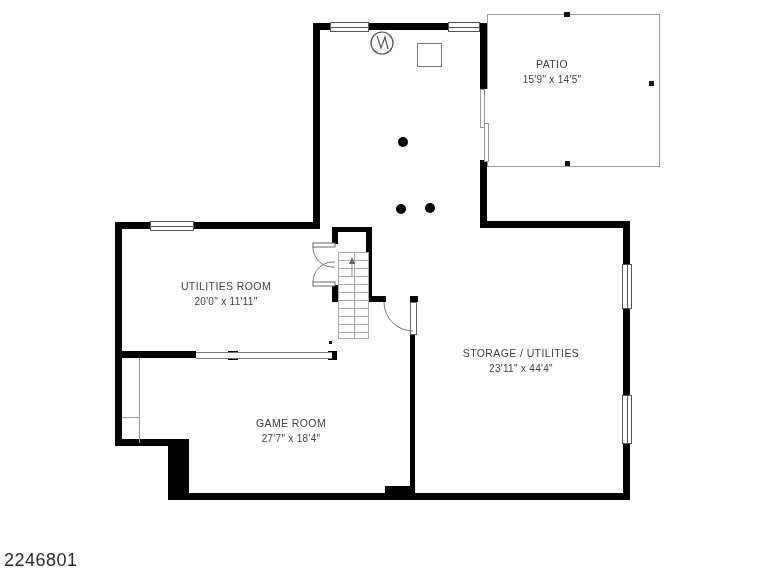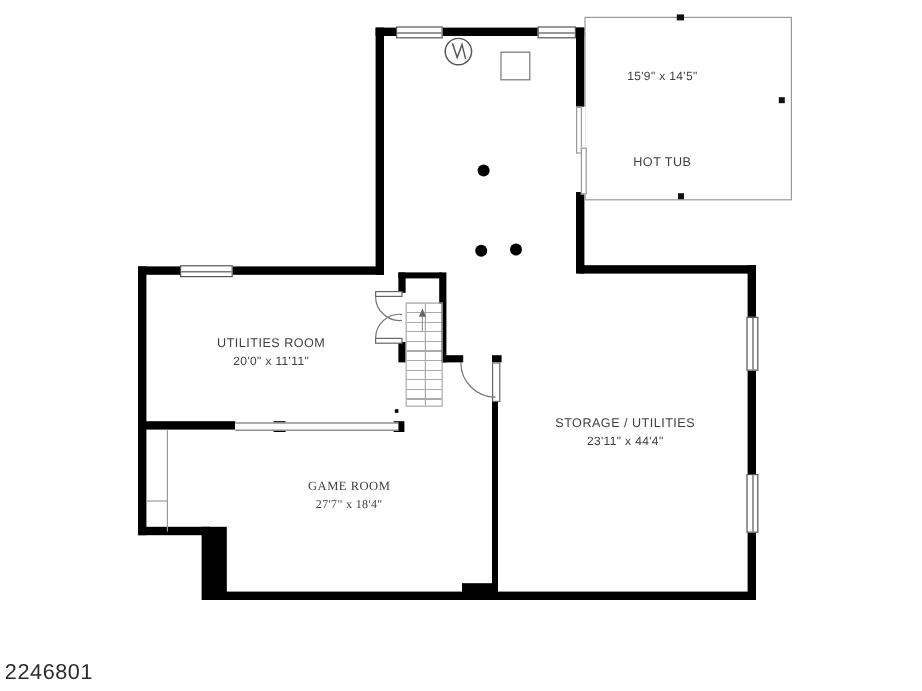--- a/index.html
+++ b/index.html
@@ -99,30 +99,28 @@
     <path d="M 313 247 A 20 20 0 0 0 335 267" fill="none" stroke="#777" stroke-width="1"></path>
     <path d="M 313 282 A 20 20 0 0 1 335 262" fill="none" stroke="#777" stroke-width="1"></path>
 
     <path d="M 384 302 A 29 29 0 0 0 413 331" fill="none" stroke="#777" stroke-width="1"></path>
 
     <polygon points="349,264 355,264 352,257" fill="#666"></polygon>
     <line x1="352" y1="264" x2="352" y2="276" stroke="#999" stroke-width="1"></line>
   </svg>
 
   <div class="label" style="left:482px;top:57px;width:140px;">
+    <div class="name">PATIO</div>
     <div class="dims">15'9" x 14'5"</div>
-  </div>
-  <div class="label" style="left:482px;top:128px;width:140px;">
-    <div class="name">HOT TUB</div>
   </div>
   <div class="label" style="left:136px;top:279px;width:180px;">
     <div class="name">UTILITIES ROOM</div>
     <div class="dims">20'0" x 11'11"</div>
   </div>
-  <div class="label" style="left:201px;top:398px;width:180px;font-family:Liberation Serif, serif;">
+  <div class="label" style="left:201px;top:416px;width:180px;">
     <div class="name">GAME ROOM</div>
     <div class="dims">27'7" x 18'4"</div>
   </div>
   <div class="label" style="left:431px;top:346px;width:180px;text-align:center;">
     <div class="name">STORAGE / UTILITIES</div>
     <div class="dims">23'11" x 44'4"</div>
   </div>
 
   <div class="watermark" style="left:4px;top:550px;">2246801</div>
 

